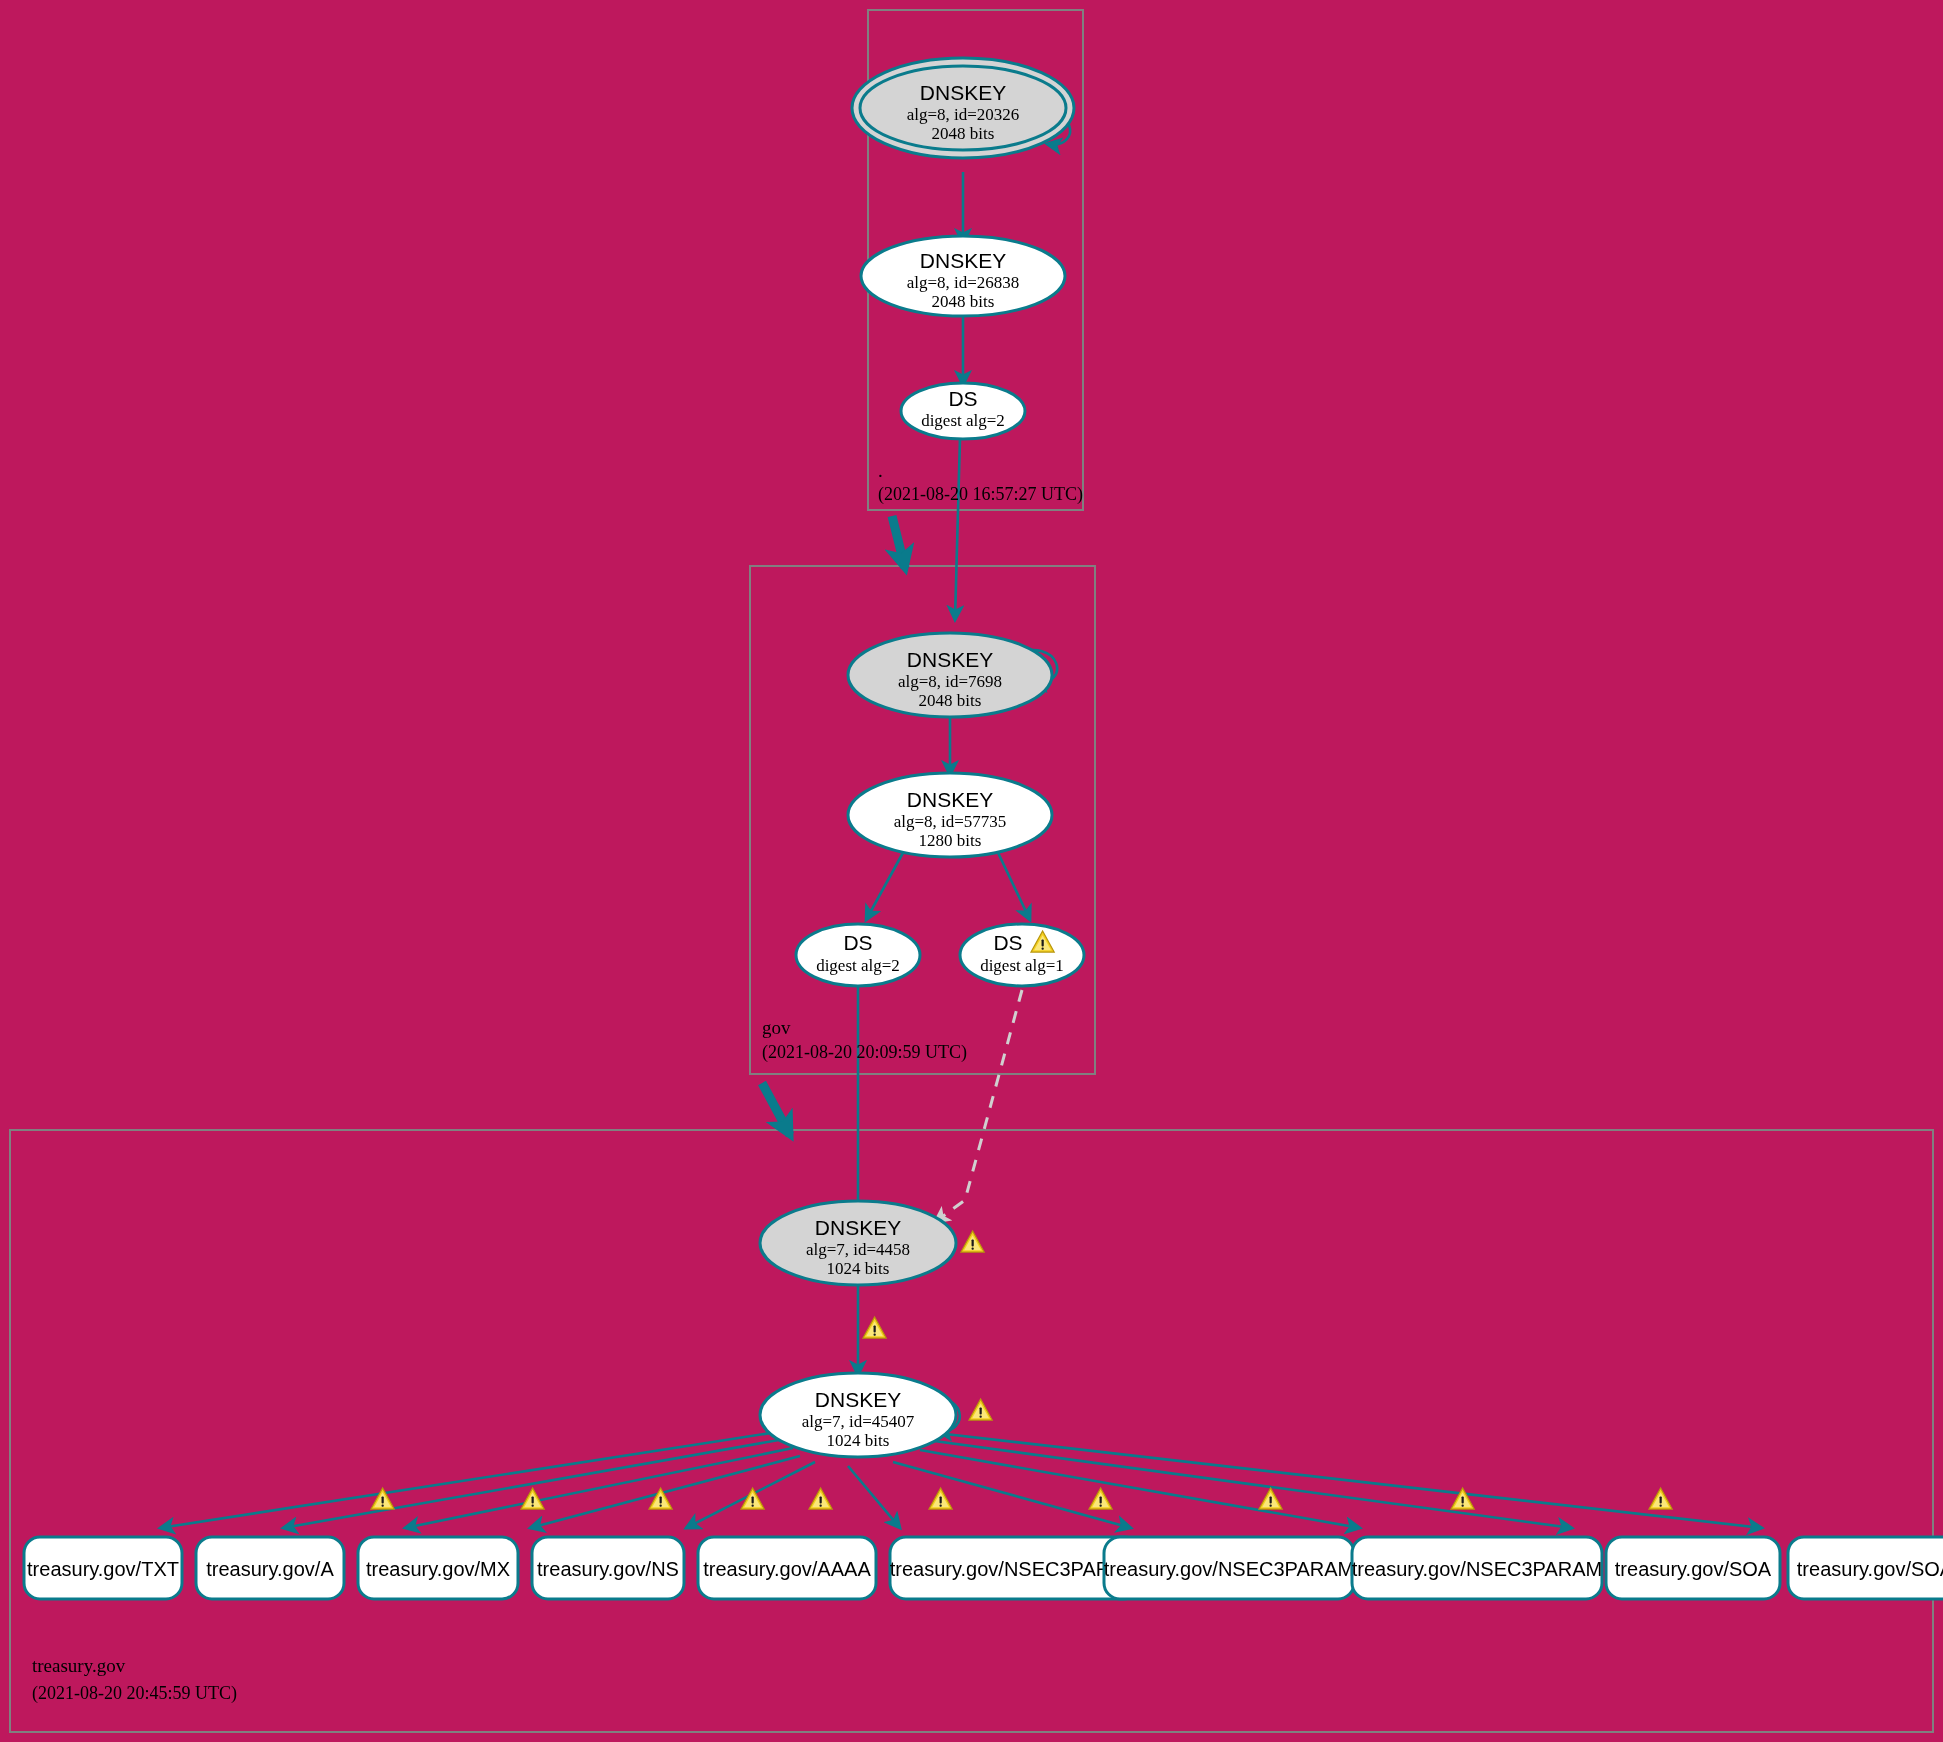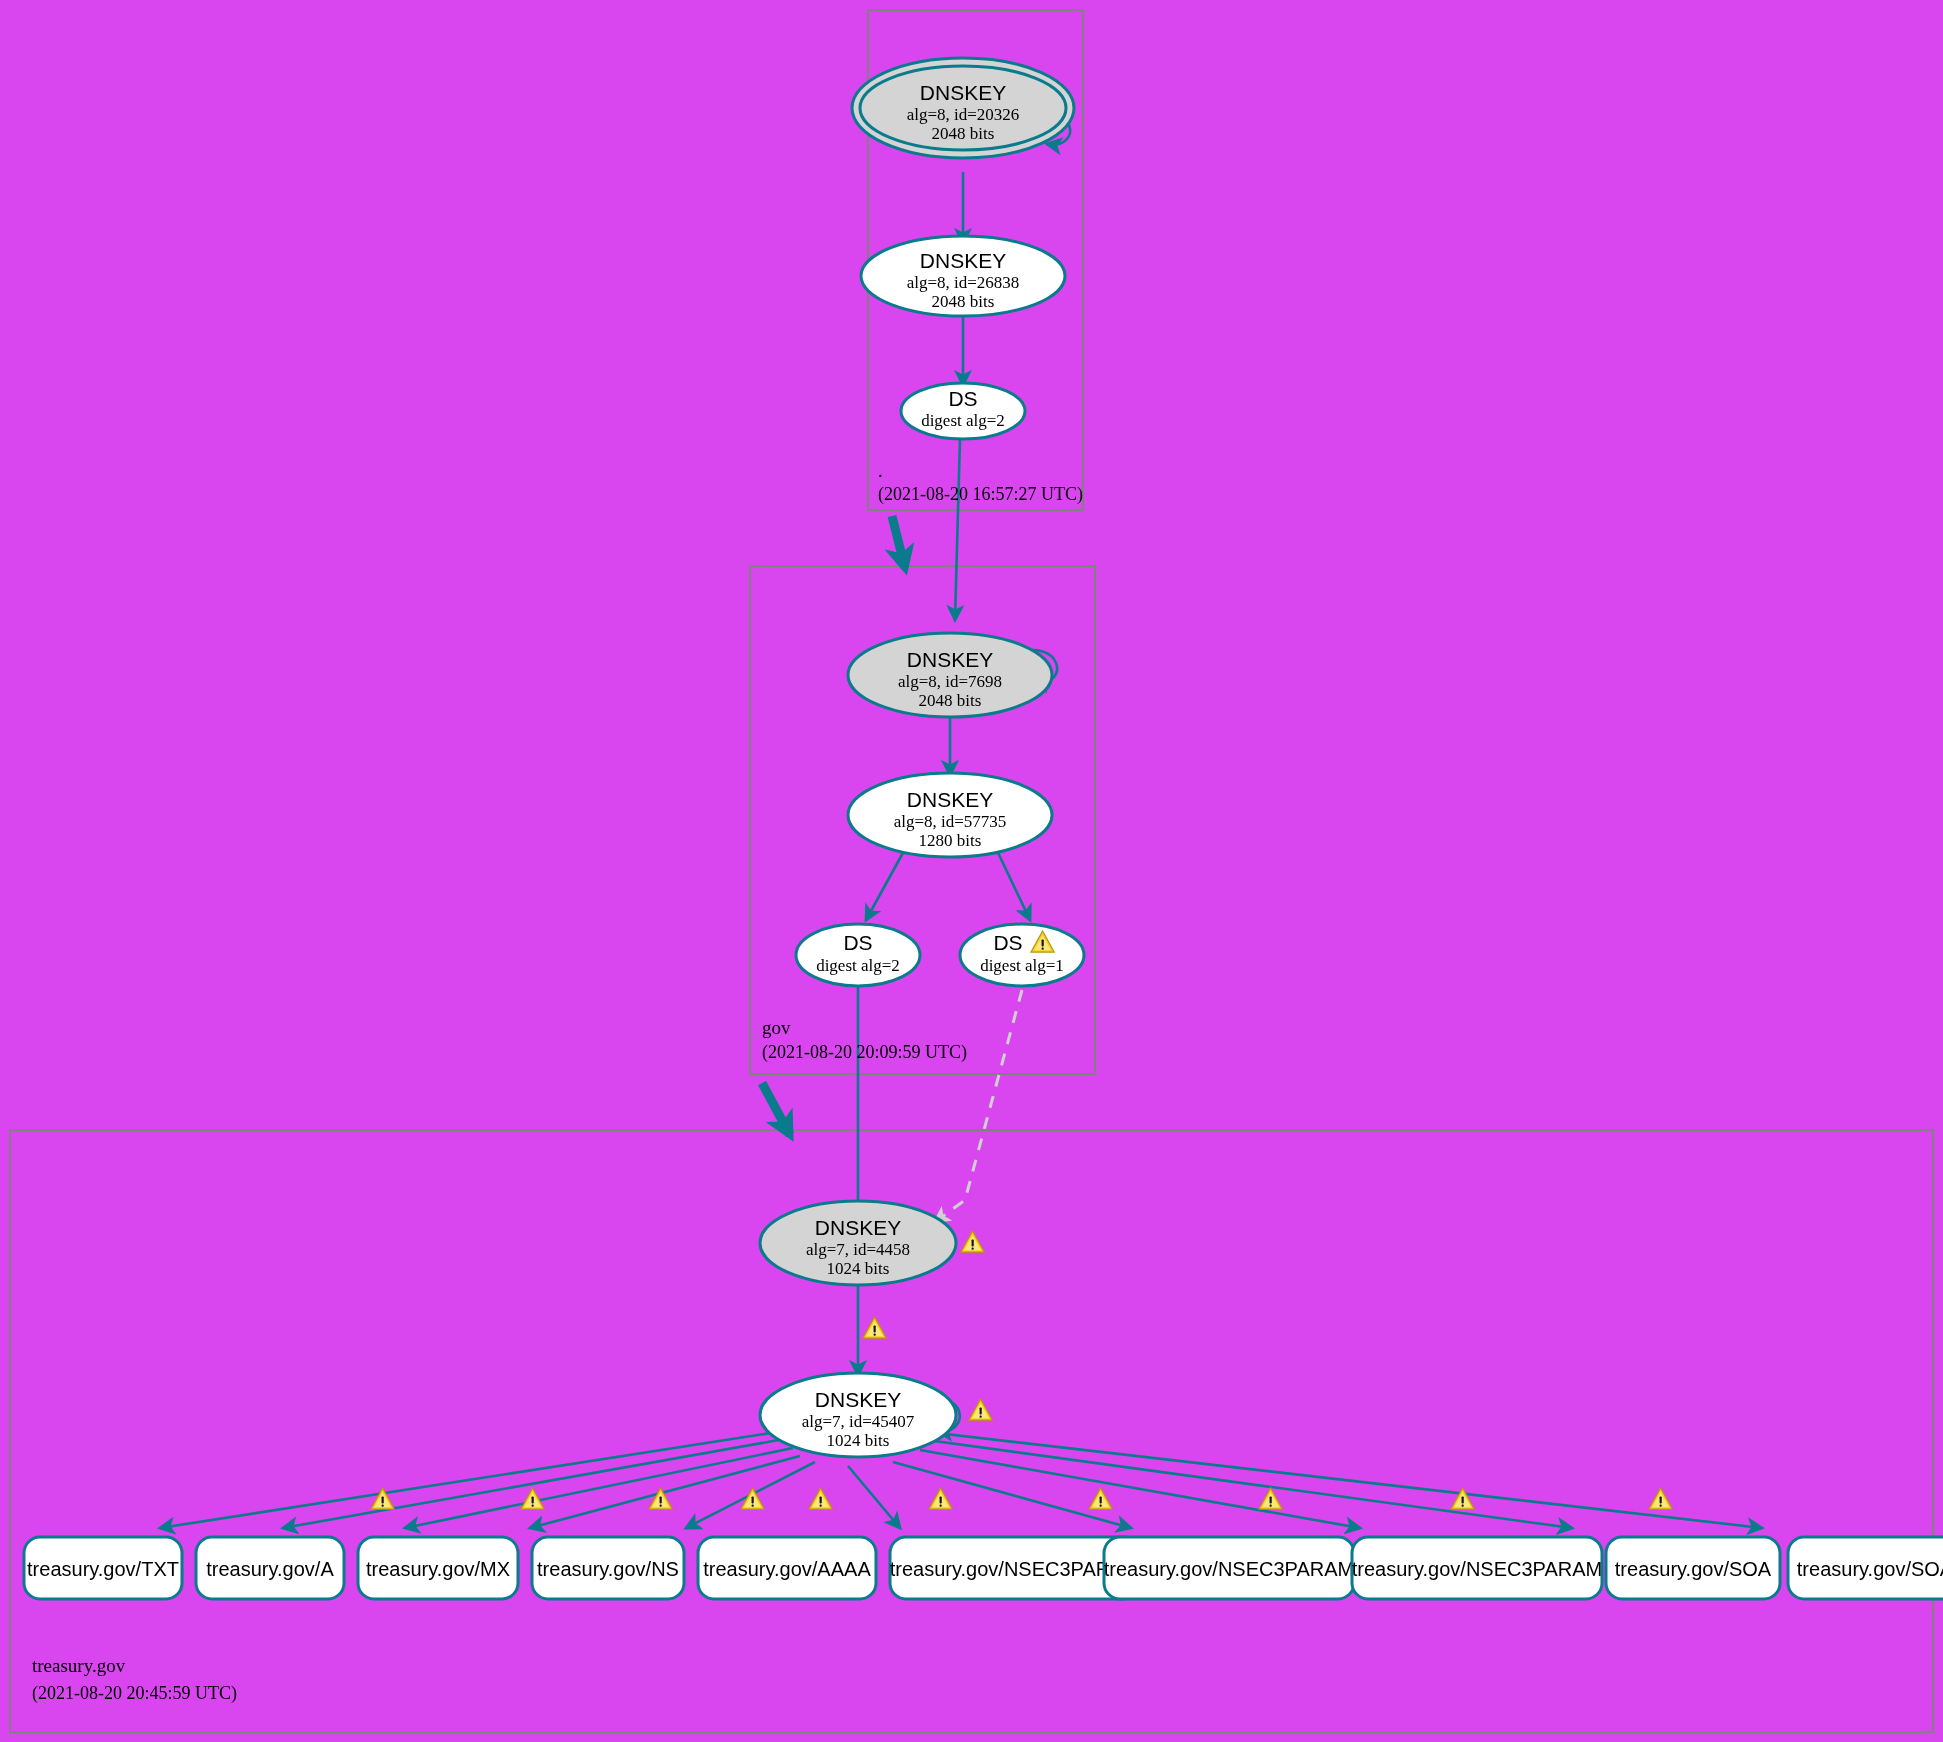--- a/index.html
+++ b/index.html
@@ -7,21 +7,21 @@
     padding: 0;
     background: #ffffff;
   }
   body {
     font-family: "Liberation Serif", serif;
   }
   #canvas {
     position: relative;
     width: 1943px;
     height: 1742px;
-    background: #d946ef;
+    background: #be185d;
     overflow: hidden;
   }
   svg.graph {
     position: absolute;
     left: 0;
     top: 0;
     width: 1943px;
     height: 1742px;
   }
   .zone-box {

